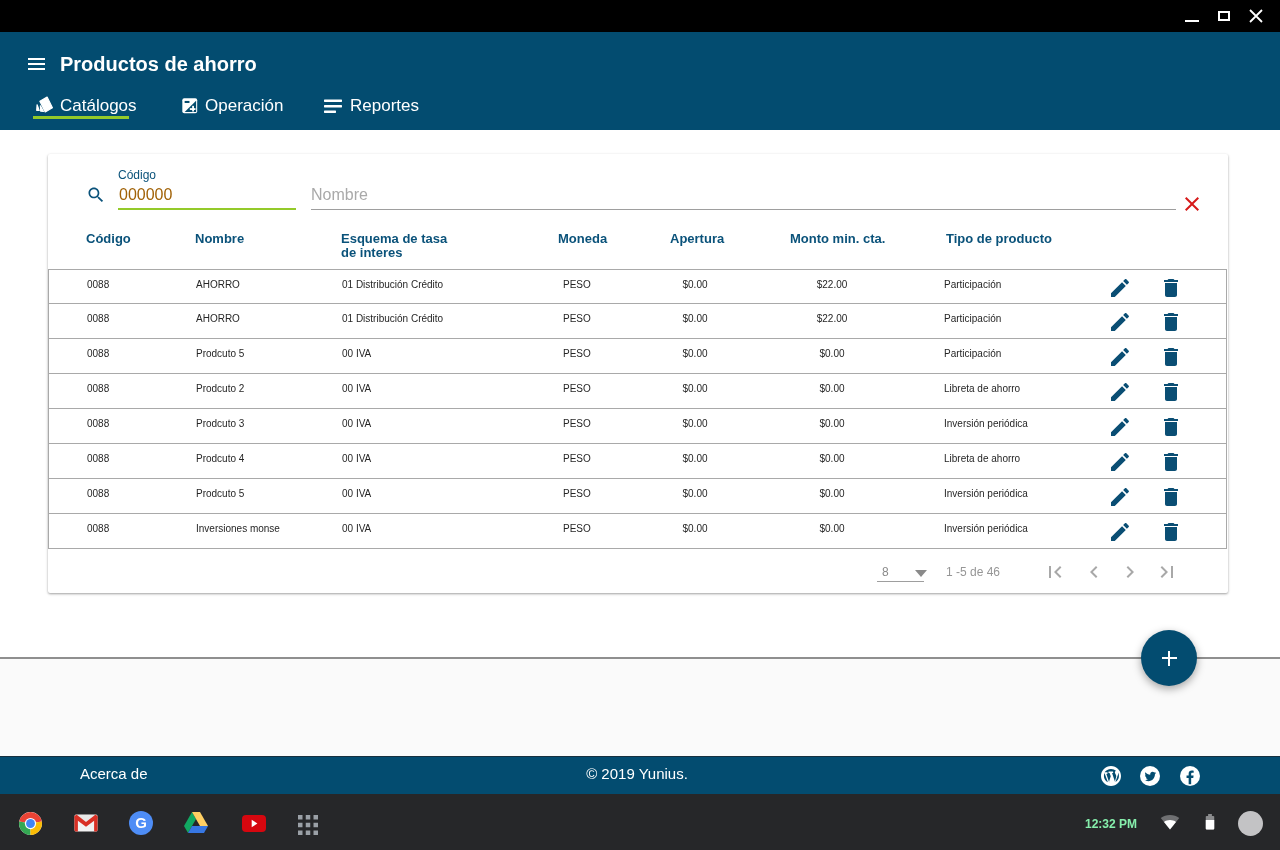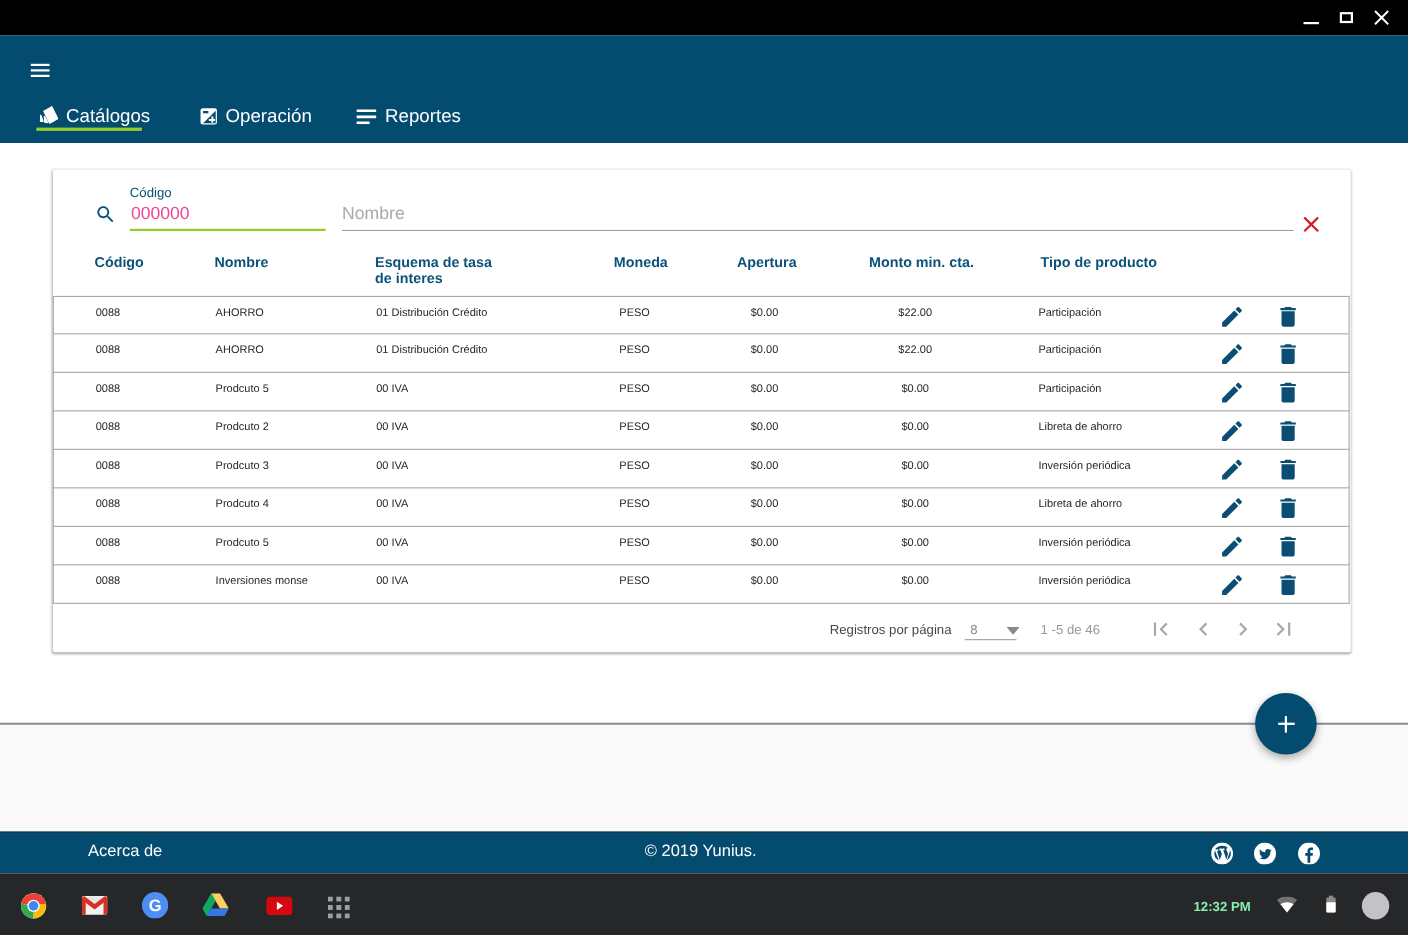--- a/index.html
+++ b/index.html
@@ -12,21 +12,21 @@
   #apphead { left:0; top:32px; width:1280px; height:98px; background:#034c70; }
   .hbar { left:27.5px; width:17.5px; height:2.4px; background:#fff; }
   #title { left:60px; top:21px; color:#fff; font-size:20px; font-weight:bold; }
   .tabtxt { top:64px; color:#fff; font-size:17px; }
   #tabline { left:33px; top:84px; width:96px; height:2.5px; background:#94ca2a; }
   
   #content { left:0; top:130px; width:1280px; height:528px; background:#fff;padding-left:39px; }
   #card { left:48px; top:24px; width:1180px; height:439px; background:#fff; border-radius:2px;
           box-shadow:0 1px 3px rgba(0,0,0,0.22), 0 1px 2px rgba(0,0,0,0.18); }
   #lblCodigo { left:70px; top:14px; font-size:12px; color:#0a527a; }
-  #phCodigo { left:71px; top:32px; font-size:16px; color:#ec4899; }
+  #phCodigo { left:71px; top:32px; font-size:16px; color:#a16207; }
   #greenline { left:70px; top:53.5px; width:178px; height:2.4px; background:#94ca2a; }
   #phNombre { left:263px; top:32px; font-size:16px; color:#a9a9a9; }
   #grayline { left:263px; top:54.5px; width:865px; height:1px; background:#9e9e9e; }
   
   .hcell { top:78px; font-size:13px; font-weight:bold; color:#0a527a; line-height:14px; }
   .row { left:0; width:1179px; height:35px; border:1px solid #a9a9a9; border-top:none; }
   .row.first { border-top:1px solid #a9a9a9; }
   .cell { font-size:10px; color:#262626; top:9px; }
   .c1 { left:38px; }
   .c2 { left:147px; }
@@ -64,20 +64,21 @@
     <div class="abs" style="left:1217.5px;top:10.5px;width:12.5px;height:10.5px;border:2px solid #fff;"></div>
     <svg class="abs" style="left:1249px;top:9px;" width="14" height="14" viewBox="0 0 14 14">
       <path d="M1 1 L13 13 M13 1 L1 13" stroke="#fff" stroke-width="1.8"></path>
     </svg>
   </div>
 
   <div id="apphead" class="abs">
     <div class="hbar abs" style="top:25.7px;"></div>
     <div class="hbar abs" style="top:30.8px;"></div>
     <div class="hbar abs" style="top:35.9px;"></div>
+    <div id="title" class="abs">Productos de ahorro</div>
 
     <svg class="abs" style="left:36px;top:64px;" width="17" height="17" viewBox="0 0 17 17">
       <g fill="#fff" stroke="#fff" stroke-width="1.2" stroke-linejoin="round">
         <polygon points="3.9,5.2 11.1,1.1 16.4,11.8 9.2,15.9"></polygon>
         <polygon points="1.1,8.8 0.7,14.3 3.2,14.4"></polygon>
         <polygon points="4.4,9.8 4.7,15.1 7.4,15.4"></polygon>
       </g>
     </svg>
     <div class="tabtxt abs" style="left:60px;">Catálogos</div>
     <div id="tabline" class="abs"></div>
@@ -242,21 +243,20 @@
             <svg class="abs rowicon pencil" width="24" height="24" viewBox="0 0 24 24">
               <path fill="#0a4e74" d="M3 17.25V21h3.75L17.81 9.94l-3.75-3.75L3 17.25zM20.71 7.04c.39-.39.39-1.02 0-1.41l-2.34-2.34c-.39-.39-1.02-.39-1.41 0l-1.83 1.83 3.75 3.75 1.83-1.83z"></path>
             </svg>
             <svg class="abs rowicon trash" width="24" height="24" viewBox="0 0 24 24">
               <path fill="#0a4e74" d="M6 19c0 1.1.9 2 2 2h8c1.1 0 2-.9 2-2V7H6v12zM19 4h-3.5l-1-1h-5l-1 1H5v2h14V4z"></path>
             </svg>
           </div>
       </div>
 
       <div id="pgbar" class="abs">
-        <div class="pgt abs" style="left:0px;width:817px;text-align:right;color:#484848;">Registros por página</div>
         <div class="pgt abs" style="left:834px;color:#8a8a8a;">8</div>
         <div class="abs" style="left:829px;top:31.5px;width:47px;height:1px;background:#9e9e9e;"></div>
         <svg class="abs" style="left:867px;top:20.5px;" width="12" height="7" viewBox="0 0 12 7">
             <path fill="#8a8a8a" d="M0 0h12L6 7z"></path>
           </svg>
         <div class="pgt abs" style="left:898px;color:#969696;">1 -5 de 46</div>
         <svg class="abs nav" style="left:995px;top:11px;" width="24" height="24" viewBox="0 0 24 24">
             <path fill="#a8a8a8" d="M18.41 16.59 13.82 12l4.59-4.59L17 6l-6 6 6 6zM6 6h2v12H6z"></path>
           </svg>
         <svg class="abs nav" style="left:1034px;top:11px;" width="24" height="24" viewBox="0 0 24 24">

